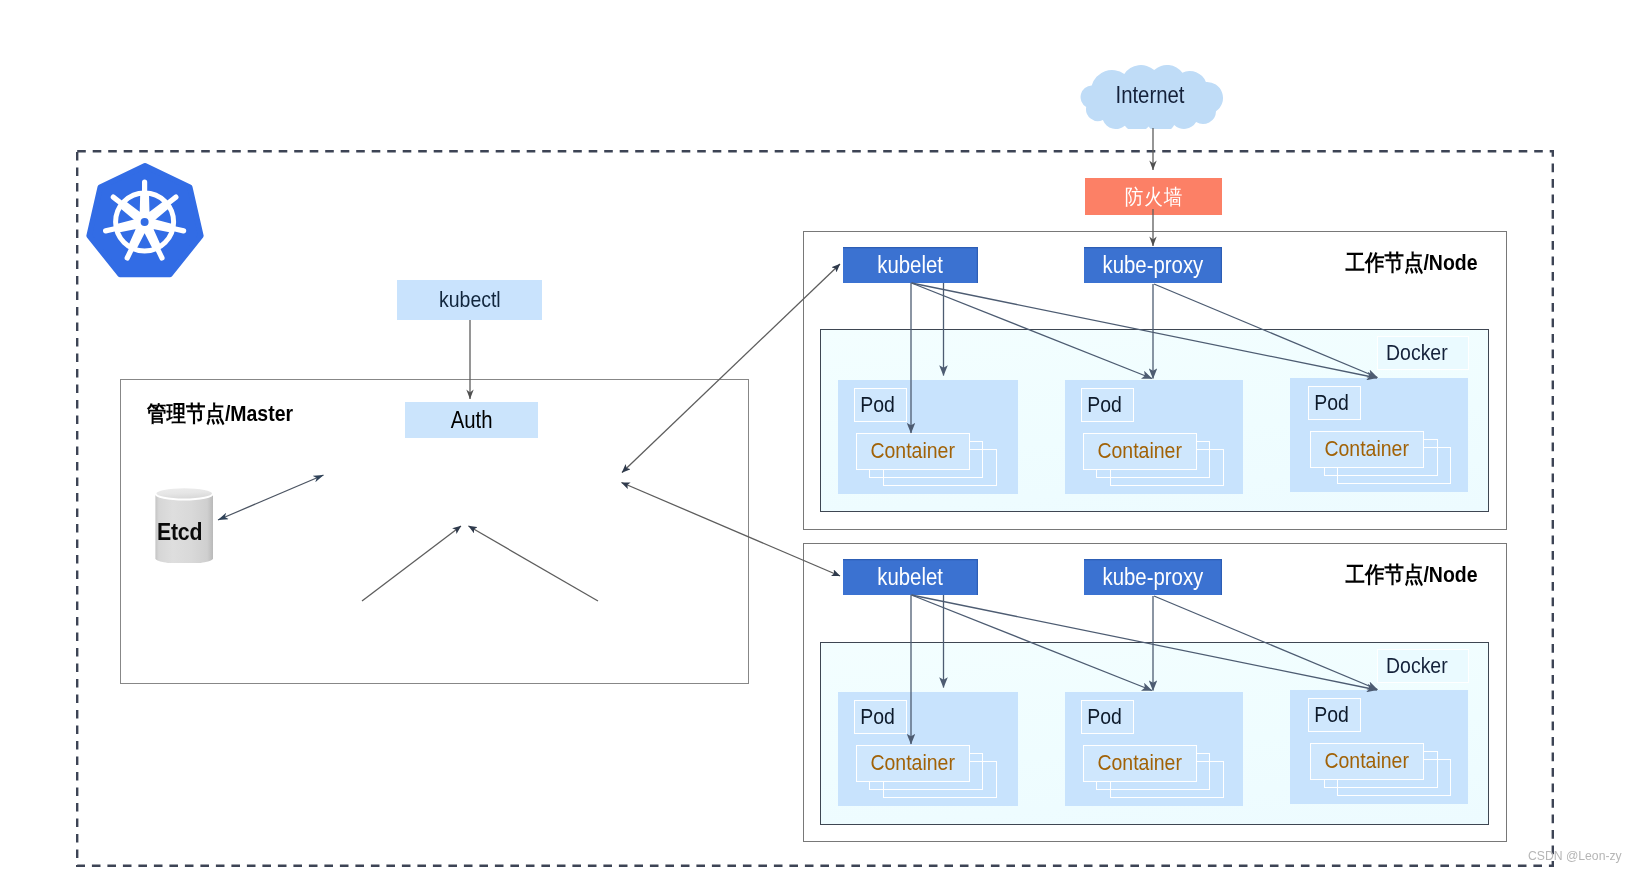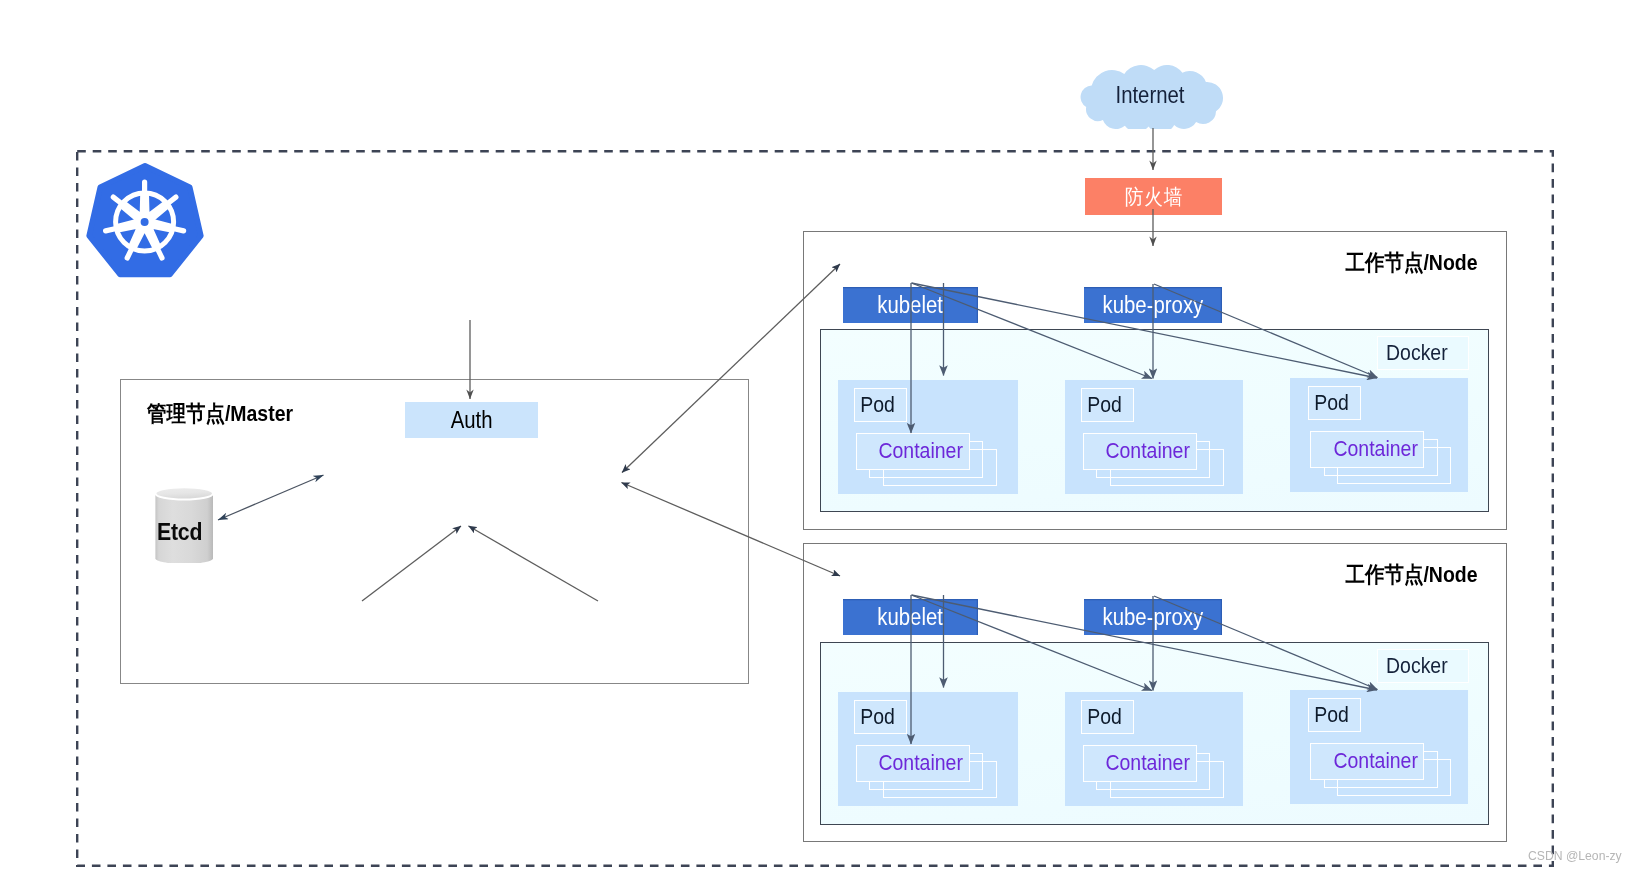--- a/index.html
+++ b/index.html
@@ -22,21 +22,21 @@
   
   .nw{display:inline-block;transform:scaleX(0.885);transform-origin:center;}
   .nwl{transform-origin:left center;}
 
   .box-lightblue{background:#c9e3fd;display:flex;align-items:center;justify-content:center;
     font-size:22px;color:#11263d;}
   .box-palerblue{background:#cbe4fc;display:flex;align-items:center;justify-content:center;
     font-size:22px;color:#000000;}
   .box-blue{background:#3b72d1;display:flex;align-items:center;justify-content:center;
     color:#ffffff;text-align:center;
-    box-shadow:inset 0 1.3px 0 0 #2d5eb5, inset -1.2px 0 0 0 #2d5eb5;margin-top:40px;}
+    box-shadow:inset 0 1.3px 0 0 #2d5eb5, inset -1.2px 0 0 0 #2d5eb5;}
 
   .etcd-label{left:154px;top:518px;width:60px;text-align:left;
     font-size:24px;font-weight:bold;color:#0a0a0a;letter-spacing:-0.2px;}
 
   .node-box{border:1.5px solid #787878;}
   .node-title{font-size:22px;font-weight:bold;color:#000;}
   .docker-box{border:1.5px solid #3e4652;
     background:linear-gradient(175deg,#f3feff 0%,#effdff 55%,#edfbff 100%);}
   .docker-title{font-size:22px;color:#14213a;width:92px;height:34px;
     display:flex;align-items:center;justify-content:flex-start;padding-left:4px;
@@ -45,22 +45,22 @@
   .pod-box{background:#c8e3fd;}
   .pod-tag{position:absolute;left:15.8px;top:8.2px;width:53.2px;height:33.4px;
     border:1.7px solid #ffffff;background:#cfe7fd;
     font-size:22px;color:#0d1a2b;display:flex;align-items:center;justify-content:flex-start;
     padding-left:3px;box-sizing:border-box;}
   .ctr-stack{position:absolute;left:17.5px;top:52.5px;width:142px;height:52px;}
   .pod-box.p3 .pod-tag{left:17.5px;}
   .pod-box.p3 .ctr-stack{left:20px;}
   .ctr{position:absolute;border:1.7px solid #ffffff;box-sizing:border-box;
     width:114px;height:37px;}
-  .ctr1{left:0;top:0;background:#cfe7fd;font-size:22px;color:#6d28d9;
-    display:flex;align-items:center;justify-content:flex-end;}
+  .ctr1{left:0;top:0;background:#cfe7fd;font-size:22px;color:#a16207;
+    display:flex;align-items:center;justify-content:center;}
   .ctr2{left:13.7px;top:8.1px;background:transparent;}
   .ctr3{left:27.4px;top:16.2px;background:transparent;}
 
   .watermark{left:1528px;top:849px;font-size:12.2px;color:#b6b6b6;}
 </style>
 </head>
 <body>
 
 <div id="stage">
 
@@ -87,20 +87,23 @@
   </svg>
   <div class="abs cloud-label"><span class="nw">Internet</span></div>
 
   <div class="abs fw-box">
     <span class="nw">防火墙</span>
   </div>
 
   <div class="abs master-box"></div>
   <div class="abs master-title"><span class="nw nwl">管理节点/Master</span></div>
 
+  <div class="abs box-lightblue" style="left:397px;top:280px;width:145px;height:40px;">
+    <span class="nw">kubectl</span>
+  </div>
   <div class="abs box-palerblue" style="left:405px;top:402px;width:133px;height:36px;font-size:23px;">
     <span class="nw">Auth</span>
   </div>
 
   <svg class="abs" width="62" height="82" viewBox="0 0 62 82" style="left:154px;top:481px;">
     <defs>
       <linearGradient id="cylbody" x1="0" y1="0" x2="1" y2="0">
         <stop offset="0" stop-color="#c4c4c4"></stop>
           <stop offset="0.06" stop-color="#d6d6d6"></stop>
         <stop offset="0.30" stop-color="#dedede"></stop>

